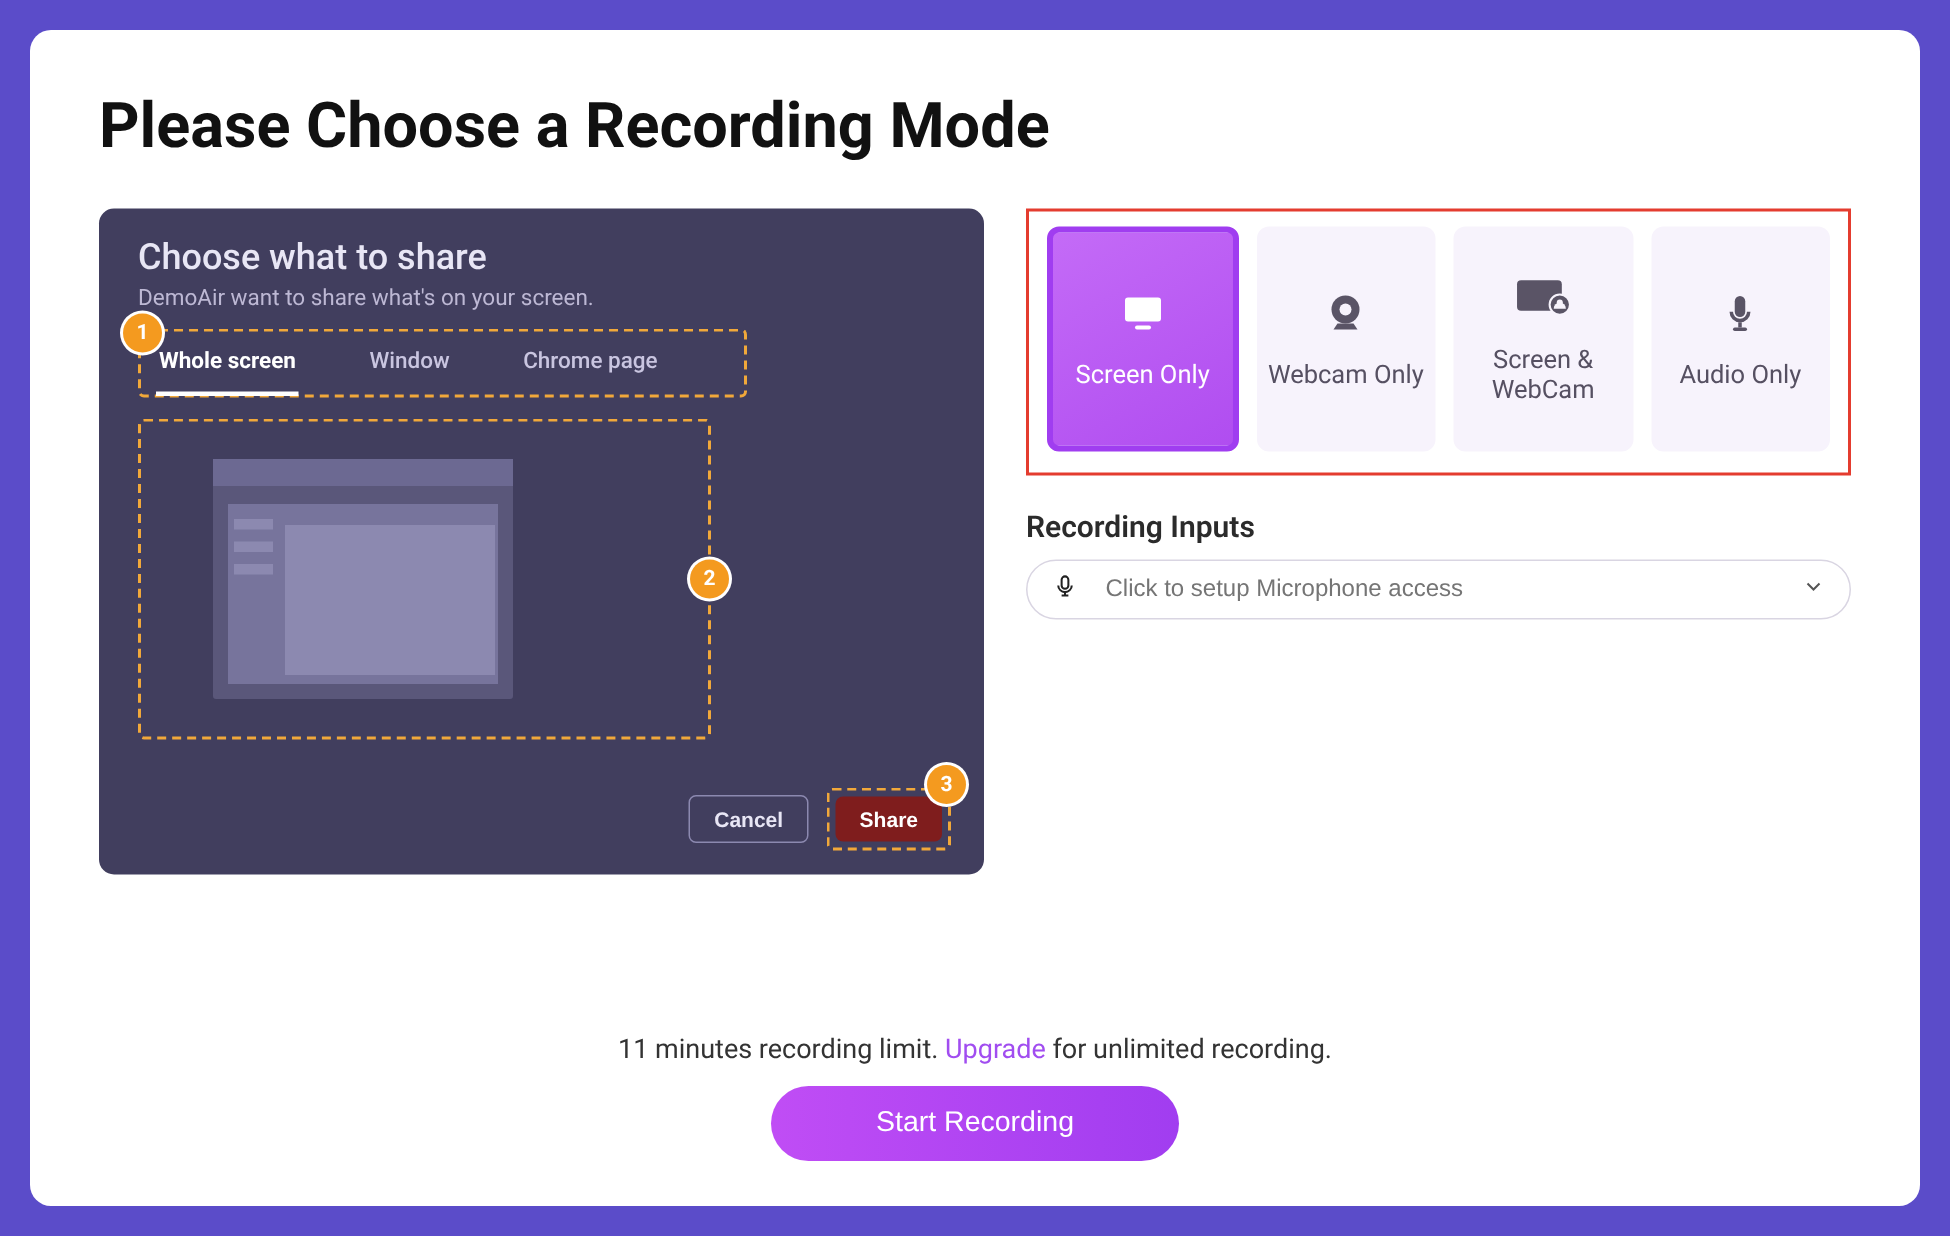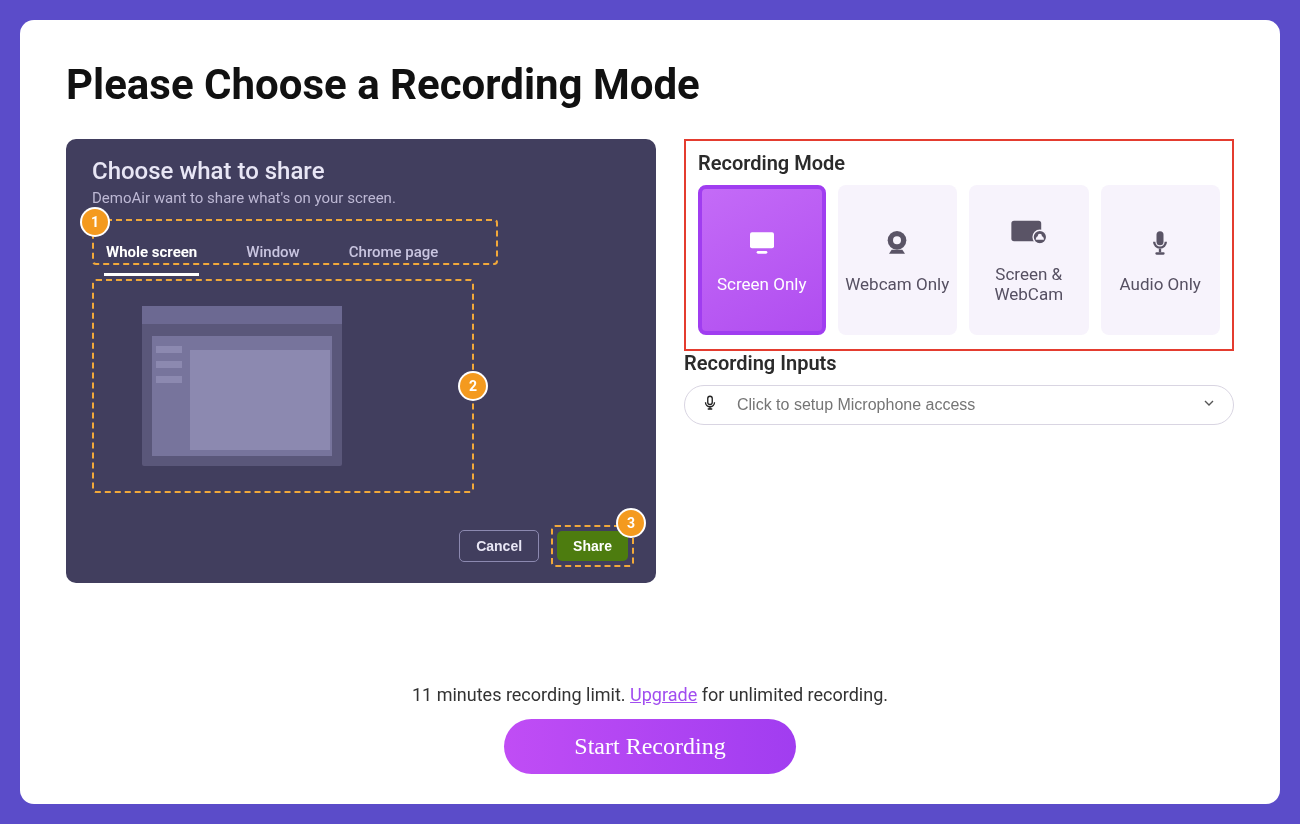--- a/index.html
+++ b/index.html
@@ -60,21 +60,20 @@
     width: 406px;
     height: 46px;
     align-items: flex-start;
   }
   .tab {
     font-size: 15px;
     color: #c9c5e0;
     padding: 4px 2px 12px;
     cursor: pointer;
     font-weight: 500;
-    margin-top: 12px;
   }
   .tab.active {
     color: #fff;
     font-weight: 700;
     border-bottom: 3px solid #fff;
   }
   .step-badge {
     position: absolute;
     width: 26px; height: 26px;
     border-radius: 50%;
@@ -140,21 +139,21 @@
     border: 1.5px solid #8c89b0;
     color: #e8e6f5;
   }
   .share-wrap {
     position: relative;
     border: 2px dashed #f1a83a;
     border-radius: 4px;
     padding: 4px;
   }
   .btn.share {
-    background: #4d7c0f;
+    background: #7f1d1d;
     border: none;
     color: #fff;
   }
   .badge3 { top: -17px; right: -12px; }
 
   
   .right {
     flex: 1;
   }
   .mode-box {
@@ -186,21 +185,21 @@
     font-size: 17px;
     text-align: center;
     padding: 6px;
   }
   .mode-card.selected {
     background: linear-gradient(150deg, #c46bf7 0%, #b04df0 100%);
     border: 4px solid #a03df0;
     color: #fff;
   }
   .mode-card .ic { width: 38px; height: 34px; display:flex;align-items:center;justify-content:center; }
-  .inputs-section { }
+  .inputs-section { margin-top: 22px; }
   .mic-row {
     margin-top: 8px;
     border: 1px solid #d9d5e2;
     border-radius: 22px;
     height: 40px;
     display: flex;
     align-items: center;
     padding: 0 16px;
     gap: 18px;
     cursor: pointer;
@@ -212,31 +211,30 @@
   .footer {
     margin-top: auto;
     text-align: center;
     padding-top: 20px;
   }
   .limit-text {
     font-size: 18px;
     color: #333;
     margin-bottom: 14px;
   }
-  .limit-text a { color: #a14df0; text-decoration: underline; cursor:pointer; }
+  .limit-text a { color: #a14df0; cursor:pointer; }
   .start-btn {
     background: linear-gradient(90deg,#c04df5,#a13df0);
     color: #fff;
     border: none;
     border-radius: 30px;
-    font-size: 24px;
+    font-size: 19px;
     font-weight: 500;
     padding: 14px 70px;
     cursor: pointer;
-    font-family: Liberation Serif, serif;
   }
 </style>
 </head>
 <body>
 
 <div class="card">
   <h1 class="title">Please Choose a Recording Mode</h1>
 
   <div class="columns">
 
@@ -266,21 +264,20 @@
         <button class="btn cancel">Cancel</button>
         <div class="share-wrap">
           <span class="step-badge badge3">3</span>
           <button class="btn share">Share</button>
         </div>
       </div>
     </div>
 
     <div class="right">
       <div class="mode-box">
-        <div class="section-label">Recording Mode</div>
         <div class="mode-grid">
           <div class="mode-card selected">
             <span class="ic">
               <svg viewBox="0 0 24 24" width="36" height="32" fill="#fff">
                   <rect x="3" y="4" width="18" height="12" rx="1.5"></rect>
                   <rect x="8" y="18" width="8" height="2" rx="1"></rect>
                 </svg>
             </span>
             <span>Screen Only</span>
           </div>

